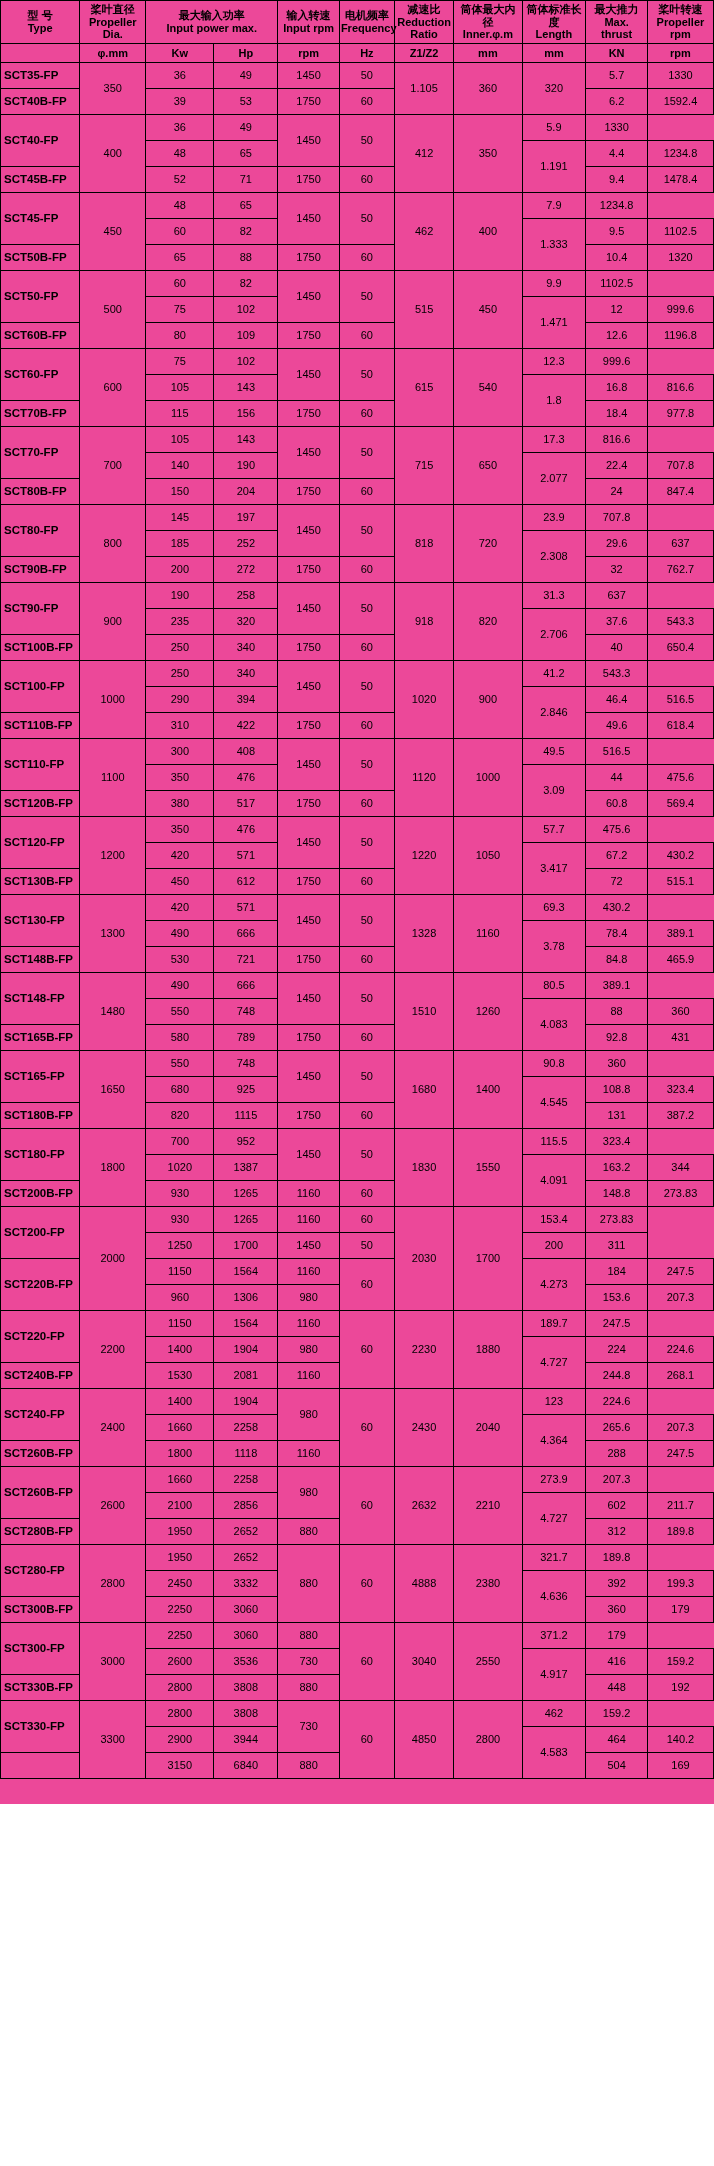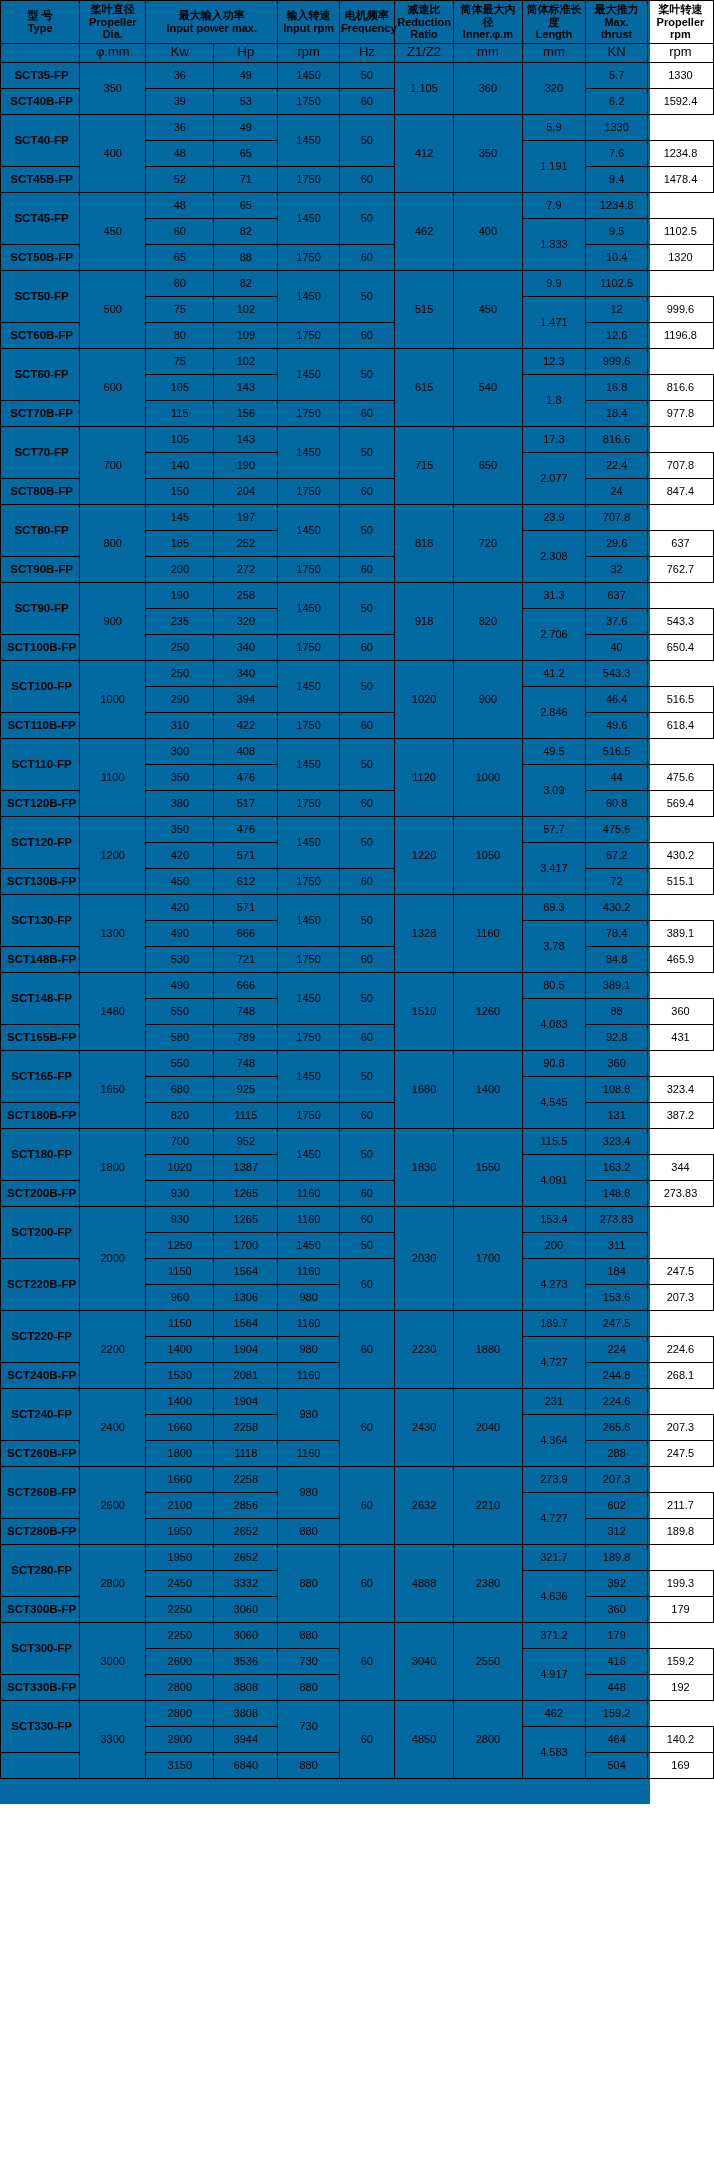--- a/index.html
+++ b/index.html
@@ -1,24 +1,24 @@
 <!DOCTYPE html>
 <html><head>
 <meta charset="utf-8">
 <style>
   html,body{margin:0;padding:0;background:#ffffff;}
   body{font-family:"Liberation Sans","DejaVu Sans",sans-serif;color:#000;}
-  #sheet{width:650px;position:relative;background:#0369a1;}
+  #sheet{width:714px;position:relative;background:#ec4899;}
   table{border-collapse:collapse;width:714px;table-layout:fixed;}
   td,th{border:1px solid #000;padding:0;text-align:center;vertical-align:middle;font-size:11px;line-height:1.15;}
   th{font-weight:bold;font-size:11.5px;padding:2px 1px;}
   .hdr-cn{font-size:11px;font-weight:bold;display:block;}
   .hdr-en{font-size:11px;font-weight:bold;display:block;}
-  .unit-row td{font-weight:normal;font-size:13px;height:18px;}
-  .model{font-weight:bold;font-size:11.5px;text-align:center;padding-left:3px;line-height:1.2;}
+  .unit-row td{font-weight:bold;font-size:11px;height:18px;}
+  .model{font-weight:bold;font-size:11.5px;text-align:left;padding-left:3px;line-height:1.2;}
   .rowh{height:26px;}
   col.c0{width:72px;}
   col.c1{width:60px;}
   col.c2{width:62px;}
   col.c3{width:58px;}
   col.c4{width:56px;}
   col.c5{width:50px;}
   col.c6{width:54px;}
   col.c7{width:62px;}
   col.c8{width:58px;}
@@ -132,21 +132,21 @@
           <td rowspan="2">50</td>
           <td rowspan="3">412</td>
           <td rowspan="3">350</td>
           <td>5.9</td>
           <td>1330</td>
         </tr>
         <tr class="rowh">
           <td>48</td>
           <td>65</td>
           <td rowspan="2">1.191</td>
-          <td>7.6</td>
+          <td>4.4</td>
           <td>1234.8</td>
         </tr>
         <tr class="rowh">
           <td class="model" rowspan="1">SCT45B-FP</td>
           <td>52</td>
           <td>71</td>
           <td rowspan="1">1750</td>
           <td rowspan="1">60</td>
           <td>9.4</td>
           <td>1478.4</td>
@@ -582,21 +582,21 @@
         </tr>
         <tr class="rowh">
           <td class="model" rowspan="2">SCT240-FP</td>
           <td rowspan="3">2400</td>
           <td>1400</td>
           <td>1904</td>
           <td rowspan="2">980</td>
           <td rowspan="3">60</td>
           <td rowspan="3">2430</td>
           <td rowspan="3">2040</td>
-          <td>231</td>
+          <td>123</td>
           <td>224.6</td>
         </tr>
         <tr class="rowh">
           <td>1660</td>
           <td>2258</td>
           <td rowspan="2">4.364</td>
           <td>265.6</td>
           <td>207.3</td>
         </tr>
         <tr class="rowh">

